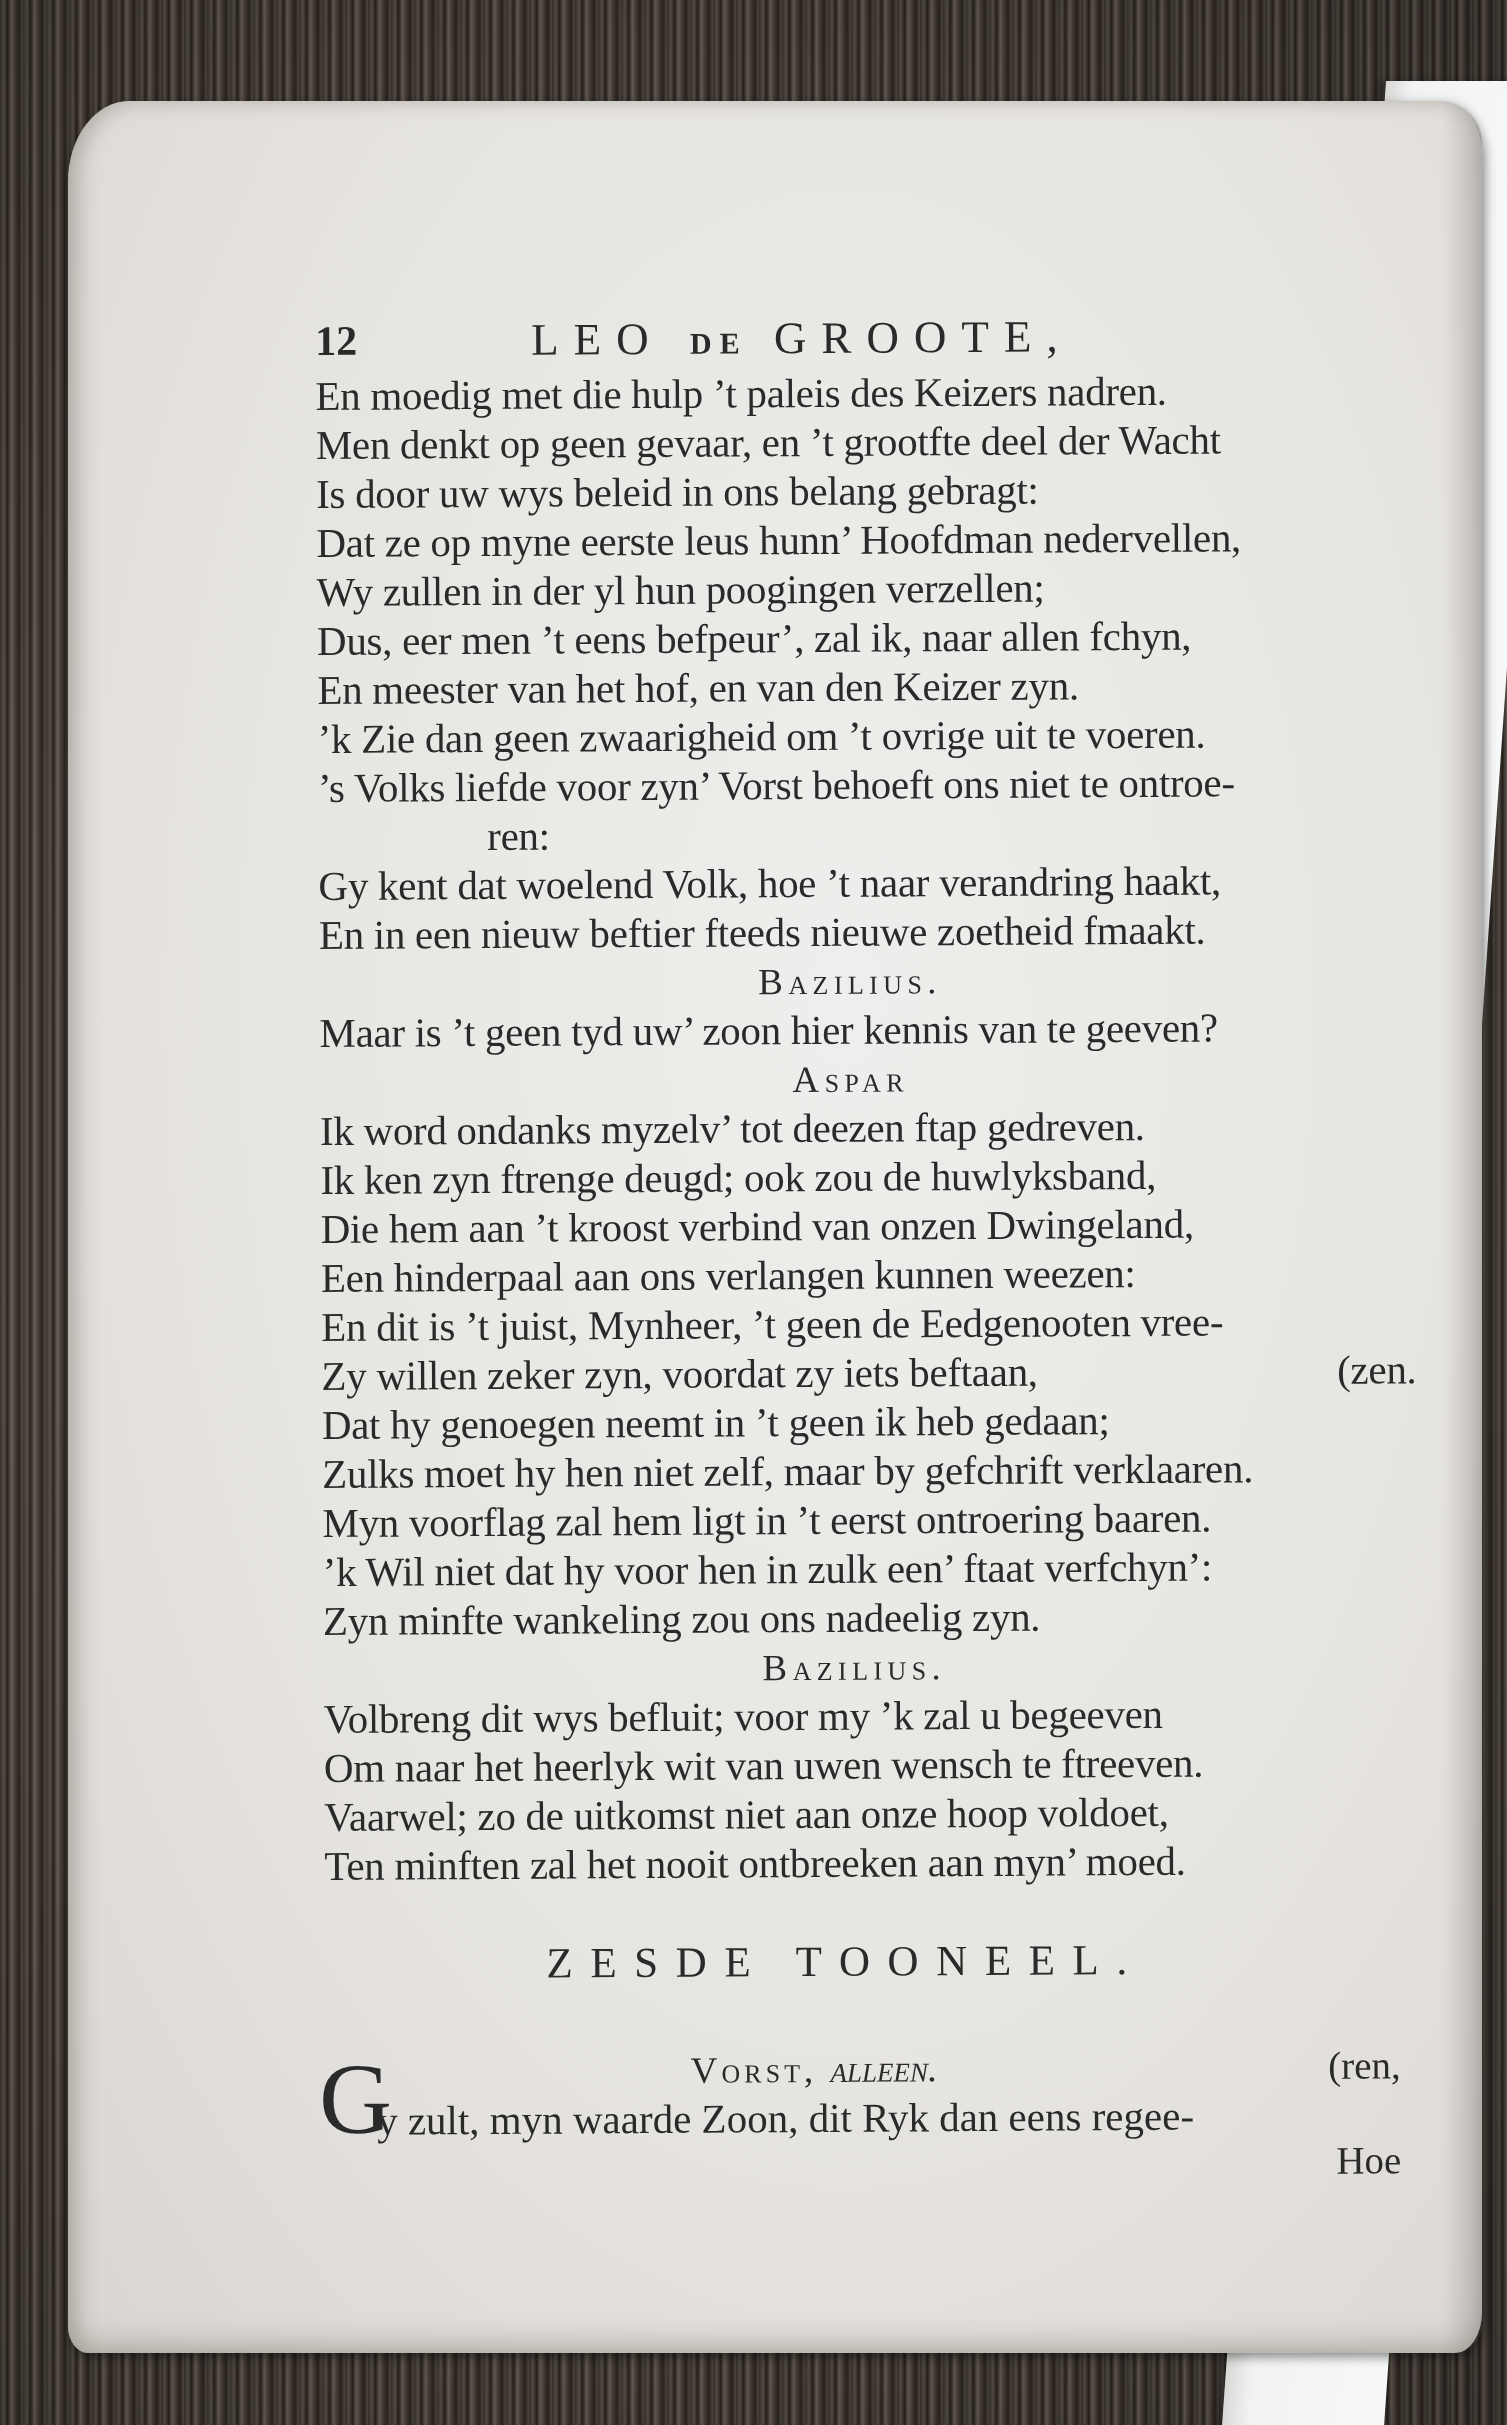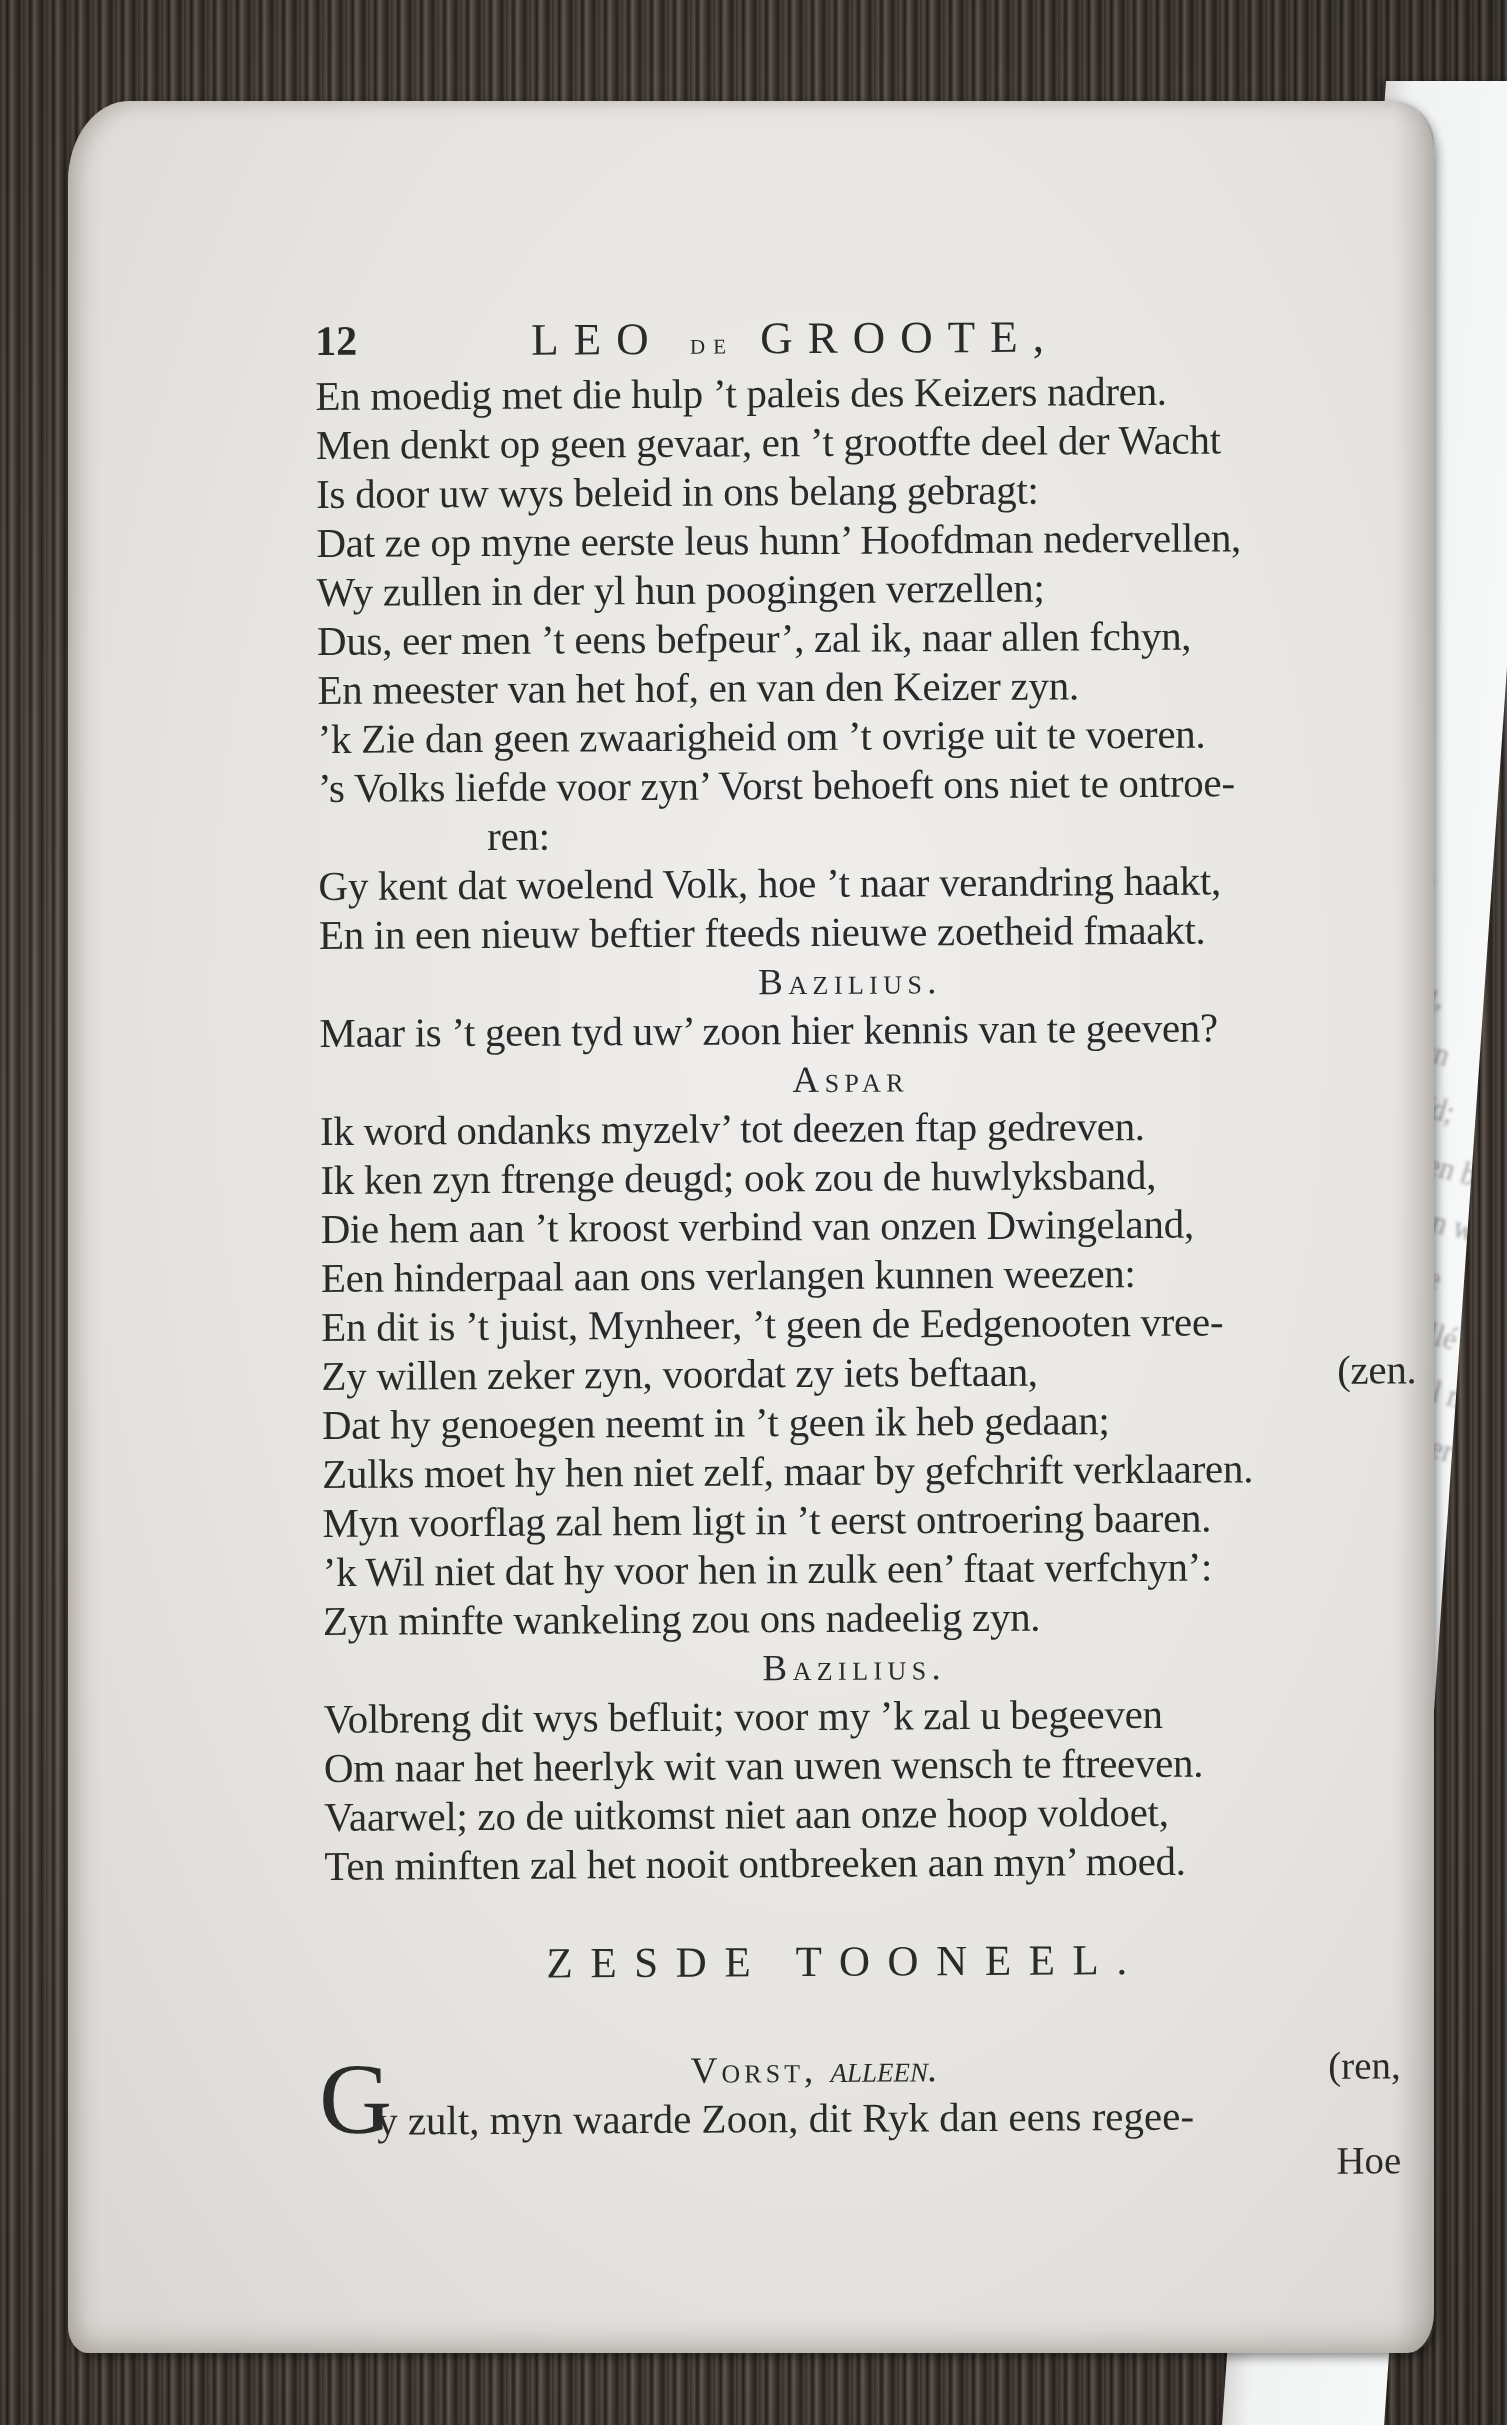--- a/index.html
+++ b/index.html
@@ -29,40 +29,41 @@
     font-size: 30px; color: rgba(60,60,60,0.45);
     filter: blur(1.4px); transform: rotate(14deg); transform-origin: left center;
   }
   
   .page {
     position: absolute; left: 68px; top: 101px; width: 1366px; height: 2252px;
     background:
       radial-gradient(ellipse at 55% 40%, #efeeec 0%, #e7e5e2 55%, #d9d6d2 100%);
     border-radius: 61px 41px 27px 20px / 81px 54px 41px 27px;
     box-shadow: inset 9.5px 0 20px rgba(120,110,100,0.35), inset 0 -13.5px 27px rgba(120,110,100,0.25), 2.7px 4px 10.8px rgba(0,0,0,0.45);
+    padding-left: 48px;
   }
   .page::after {
     content: ""; position: absolute; right: 0; top: 0; bottom: 0; width: 41px;
     background: linear-gradient(90deg, rgba(0,0,0,0), rgba(90,85,80,0.25));
     border-radius: 0 41px 27px 0;
   }
   .text-block {
     position: absolute; left: 247px; top: 210px; width: 1136px;
     color: #2b2a2a;
     transform: rotate(-0.35deg);
     transform-origin: left top;
   }
   .running-head {
     position: relative; height: 61px; font-size: 42px; line-height: 61px;
   }
   .page-number { position: absolute; left: 0; top: 0; font-weight: bold; }
   .running-title {
     position: absolute; left: 216px; top: 0; letter-spacing: 15px; font-size: 45px;
   }
-  .running-title .small { font-size: 21px; letter-spacing: 8px; }
+  .running-title .small { font-size: 30px; letter-spacing: 8px; font-weight: bold; }
   .verse {
     font-size: 41px; line-height: 49px; height: 49px; white-space: nowrap;
     letter-spacing: -0.3px;
   }
   .verse.indent { padding-left: 169px; }
   .speaker {
     font-size: 37px; line-height: 49px; height: 49px; text-align: center;
     font-variant: small-caps; letter-spacing: 5.4px; padding-right: 74px;
   }
   .justify-row { display: flex; justify-content: space-between; padding-right: 41px; }

